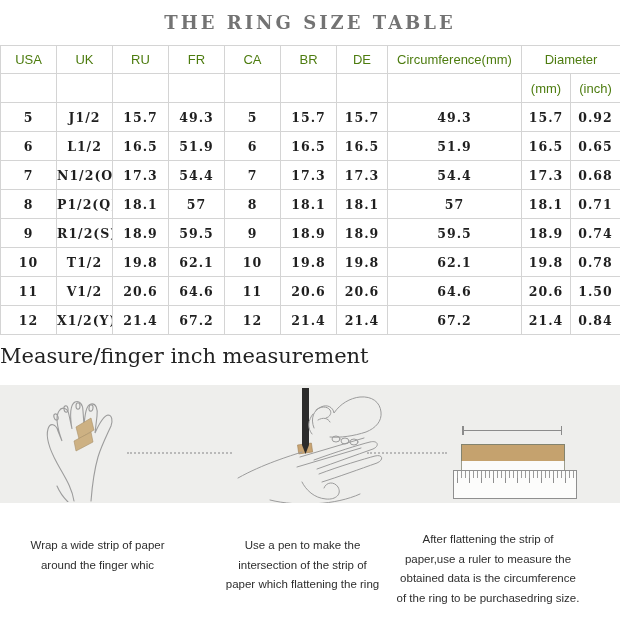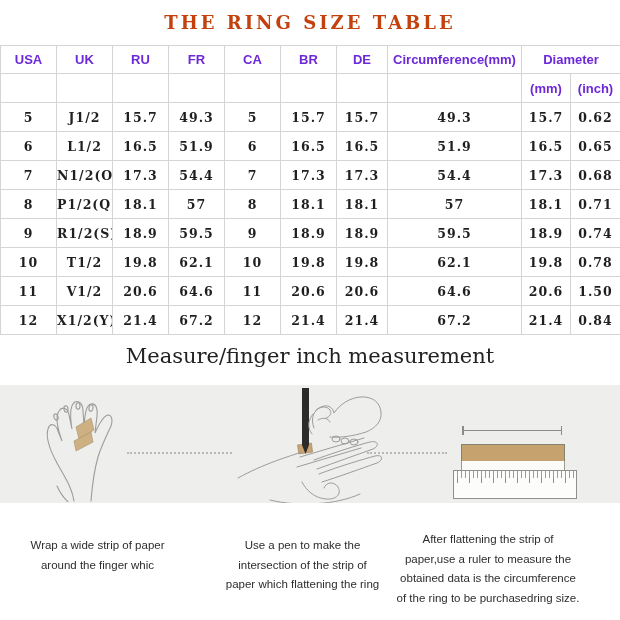--- a/index.html
+++ b/index.html
@@ -1,30 +1,30 @@
 <!DOCTYPE html>
 <html><head>
 <meta charset="utf-8">
 <style>
   html,body{margin:0;padding:0;}
   .page{position:relative;width:620px;height:620px;background:#ffffff;overflow:hidden;
         font-family:"Liberation Sans",sans-serif;}
   .title{position:absolute;top:12px;left:0;width:620px;text-align:center;
          font-family:"DejaVu Serif",serif;font-weight:700;font-size:18px;
-         letter-spacing:3px;color:#c2410c;}
+         letter-spacing:3px;color:#737373;}
   table.ringtable{position:absolute;top:45px;left:0;width:620px;border-collapse:collapse;
          table-layout:fixed;}
   table.ringtable th,table.ringtable td{border:1px solid #d4d4d4;text-align:center;
          vertical-align:middle;padding:0;overflow:hidden;white-space:nowrap;}
-  table.ringtable th{font-family:"Liberation Sans",sans-serif;font-weight:700;
-         font-size:13px;color:#6d28d9;}
+  table.ringtable th{font-family:"Liberation Sans",sans-serif;font-weight:400;
+         font-size:13px;color:#4d7c0f;}
   tr.hrow1{height:28px;} tr.hrow2{height:29px;} tr.drow{height:29px;}
   table.ringtable td{font-family:"DejaVu Serif",serif;font-weight:600;font-size:12.5px;
          color:#1f1f1f;letter-spacing:1px;}
-  .section-title{position:absolute;top:344px;left:0;width:620px;text-align:center;
+  .section-title{position:absolute;top:344px;left:0;width:620px;
          font-family:"DejaVu Serif",serif;font-size:21px;font-weight:500;color:#222;}
   .band{position:absolute;top:385px;left:0;width:620px;height:118px;background:#eeeeec;}
   .dash{position:absolute;border-top:2px dotted #b9b9b9;height:0;}
   .dash.left{top:452px;left:127px;width:105px;}
   .dash.right{top:452px;left:367px;width:80px;}
   .illus{position:absolute;}
   .illus svg{display:block;}
   
   .ruler-wrap{position:absolute;left:448px;top:385px;width:135px;height:118px;}
   .measure-line{position:absolute;top:45px;left:14px;width:100px;height:0;
@@ -98,21 +98,21 @@
         <tr class="drow">
           <td>5</td>
           <td>J1/2</td>
           <td>15.7</td>
           <td>49.3</td>
           <td>5</td>
           <td>15.7</td>
           <td>15.7</td>
           <td>49.3</td>
           <td>15.7</td>
-          <td>0.62</td>
+          <td>0.92</td>
         </tr>
         <tr class="drow">
           <td>6</td>
           <td>L1/2</td>
           <td>16.5</td>
           <td>51.9</td>
           <td>6</td>
           <td>16.5</td>
           <td>16.5</td>
           <td>51.9</td>

